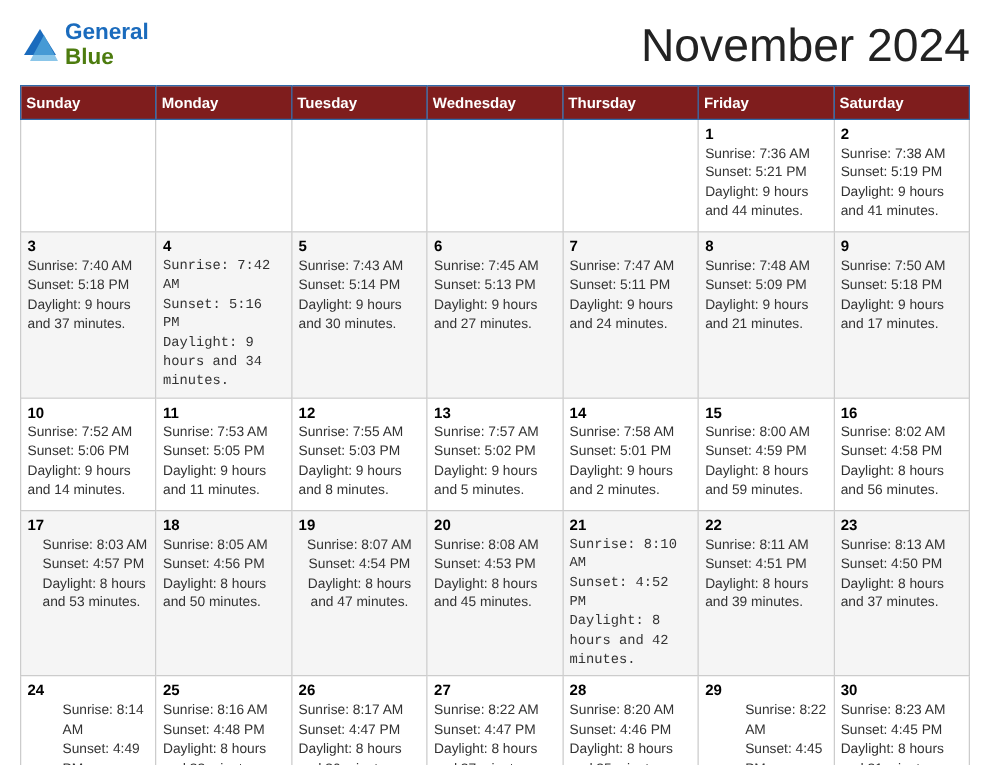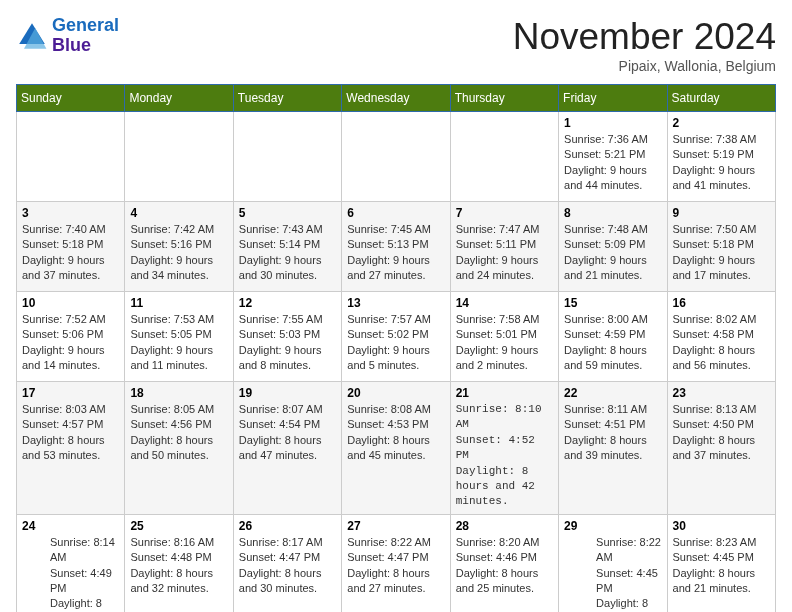--- a/index.html
+++ b/index.html
@@ -45,26 +45,26 @@
     .location {
       font-size: 14px;
       color: #555;
     }
     .calendar {
       width: 100%;
       border-collapse: collapse;
       font-size: 11px;
     }
     .calendar th {
-      background: #4d7c0f;
+      background: #7f1d1d;
       color: #fff;
       padding: 6px 4px;
       text-align: left;
       font-size: 12px;
-      font-weight: normal;
+      font-weight: bold;
       border: 1px solid #2e6aaa;
     }
     .calendar td {
       border: 1px solid #ccc;
       vertical-align: top;
       padding: 4px 5px;
       width: 108px;
       min-height: 80px;
       height: 90px;
       background: #fff;
@@ -91,26 +91,25 @@
 <body>
 
 <div class="header">
   <div class="logo">
     <svg class="logo-icon" viewBox="0 0 40 40">
       <polygon points="20,4 36,30 4,30" fill="#1a6bbd"></polygon>
       <polygon points="24,10 38,36 10,36" fill="#5aaee0" opacity="0.7"></polygon>
     </svg>
     <div class="logo-text">
       <div><span>General</span></div>
-      <div><span style="color:#4c1d95">Blue</span></div>
+      <div><span style="color:#4d7c0f">Blue</span></div>
     </div>
   </div>
   <div class="title-block">
     <div class="month-title">November 2024</div>
-    <div class="location">Pipaix, Wallonia, Belgium</div>
   </div>
 </div>
 
 <table class="calendar">
   <thead>
     <tr id="header-row">
         <th>Sunday</th>
         <th>Monday</th>
         <th>Tuesday</th>
         <th>Wednesday</th>
@@ -141,21 +140,21 @@
       </tr>
       <tr>
         <td>
           <span class="day-num">3</span>
           <div class="day-info" style="white-space: pre-line;">Sunrise: 7:40 AM
 Sunset: 5:18 PM
 Daylight: 9 hours and 37 minutes.</div>
         </td>
         <td>
           <span class="day-num">4</span>
-          <div class="day-info" style="white-space: pre-line;">Sunrise: 7:42 AM
+          <div class="day-info" style="white-space: pre-line; font-family: Liberation Mono, monospace;">Sunrise: 7:42 AM
 Sunset: 5:16 PM
 Daylight: 9 hours and 34 minutes.</div>
         </td>
         <td>
           <span class="day-num">5</span>
           <div class="day-info" style="white-space: pre-line;">Sunrise: 7:43 AM
 Sunset: 5:14 PM
 Daylight: 9 hours and 30 minutes.</div>
         </td>
         <td>
@@ -223,33 +222,33 @@
         <td>
           <span class="day-num">16</span>
           <div class="day-info" style="white-space: pre-line;">Sunrise: 8:02 AM
 Sunset: 4:58 PM
 Daylight: 8 hours and 56 minutes.</div>
         </td>
       </tr>
       <tr>
         <td>
           <span class="day-num">17</span>
-          <div class="day-info" style="white-space: pre-line;">Sunrise: 8:03 AM
+          <div class="day-info" style="white-space: pre-line; margin-left: 12px;">Sunrise: 8:03 AM
 Sunset: 4:57 PM
 Daylight: 8 hours and 53 minutes.</div>
         </td>
         <td>
           <span class="day-num">18</span>
           <div class="day-info" style="white-space: pre-line;">Sunrise: 8:05 AM
 Sunset: 4:56 PM
 Daylight: 8 hours and 50 minutes.</div>
         </td>
         <td>
           <span class="day-num">19</span>
-          <div class="day-info" style="white-space: pre-line;">Sunrise: 8:07 AM
+          <div class="day-info" style="white-space: pre-line; text-align: center;">Sunrise: 8:07 AM
 Sunset: 4:54 PM
 Daylight: 8 hours and 47 minutes.</div>
         </td>
         <td>
           <span class="day-num">20</span>
           <div class="day-info" style="white-space: pre-line;">Sunrise: 8:08 AM
 Sunset: 4:53 PM
 Daylight: 8 hours and 45 minutes.</div>
         </td>
         <td>

